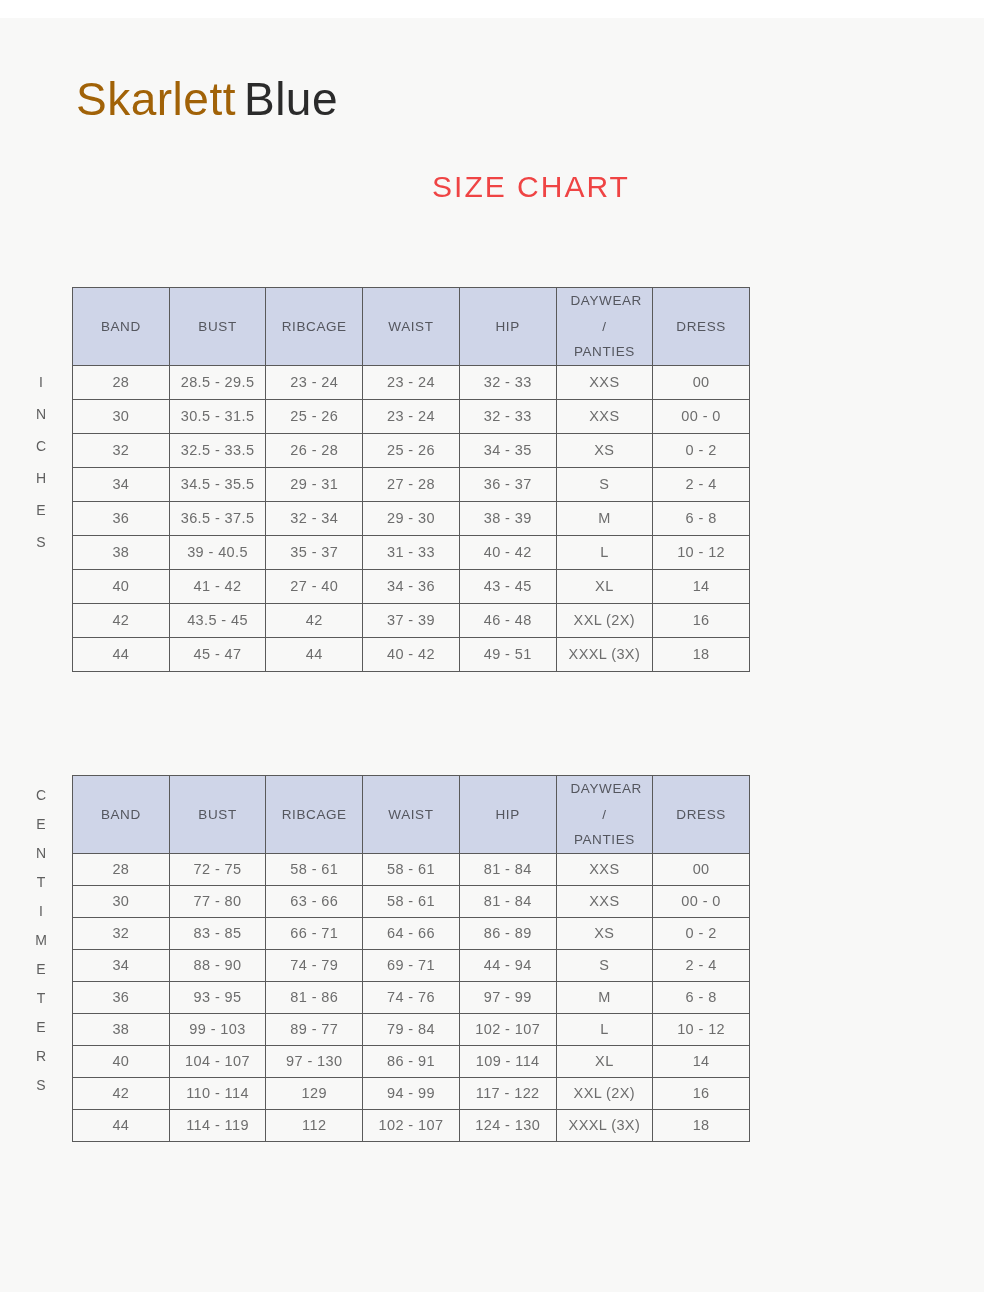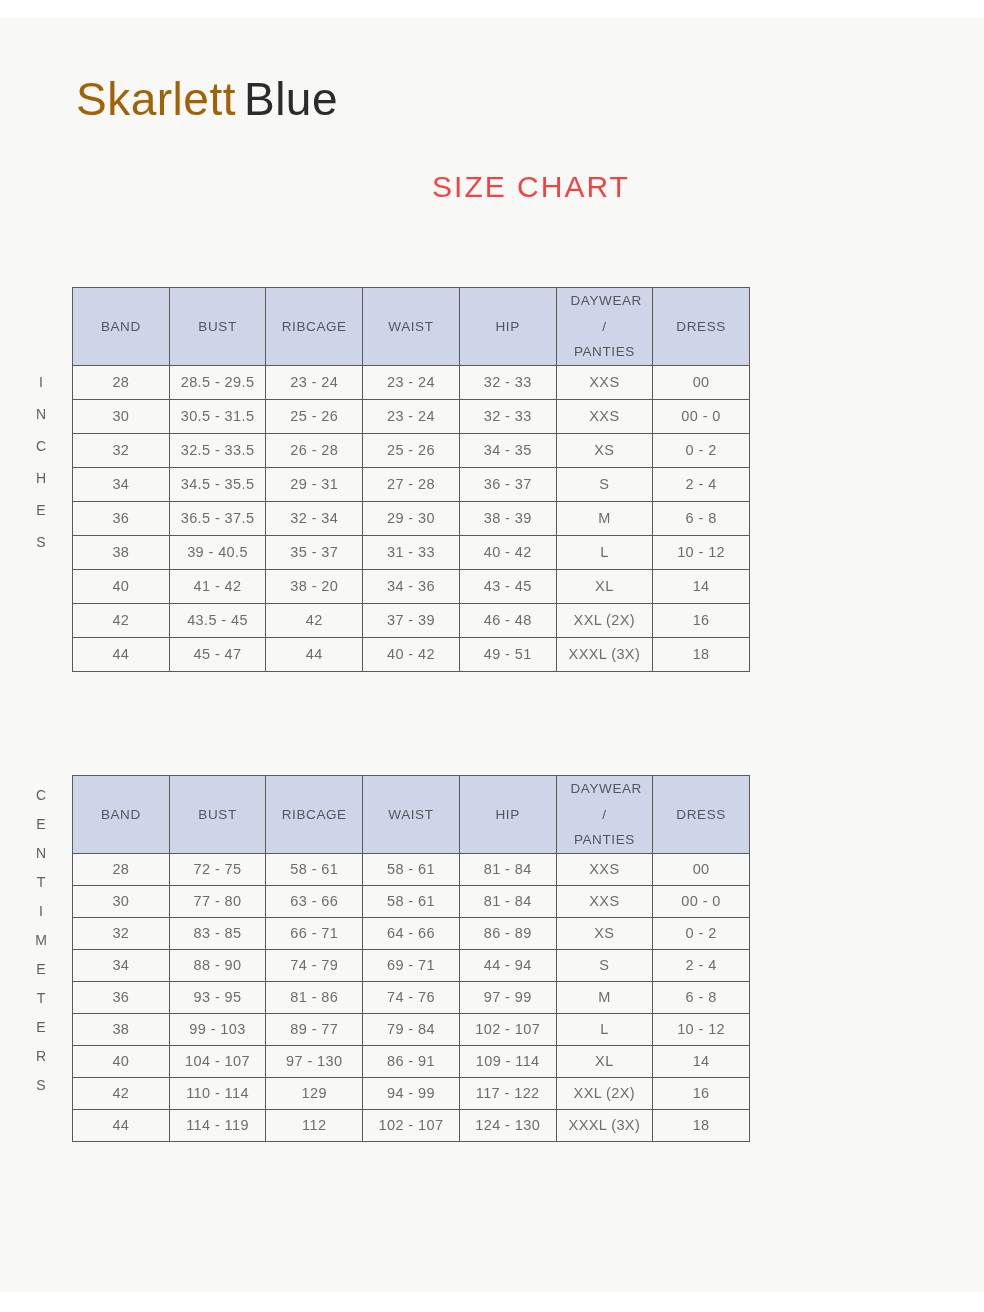--- a/index.html
+++ b/index.html
@@ -173,21 +173,21 @@
         <td>39 - 40.5</td>
         <td>35 - 37</td>
         <td>31 - 33</td>
         <td>40 - 42</td>
         <td>L</td>
         <td>10 - 12</td>
       </tr>
       <tr>
         <td>40</td>
         <td>41 - 42</td>
-        <td>38 - 20</td>
+        <td>27 - 40</td>
         <td>34 - 36</td>
         <td>43 - 45</td>
         <td>XL</td>
         <td>14</td>
       </tr>
       <tr>
         <td>42</td>
         <td>43.5 - 45</td>
         <td>42</td>
         <td>37 - 39</td>

